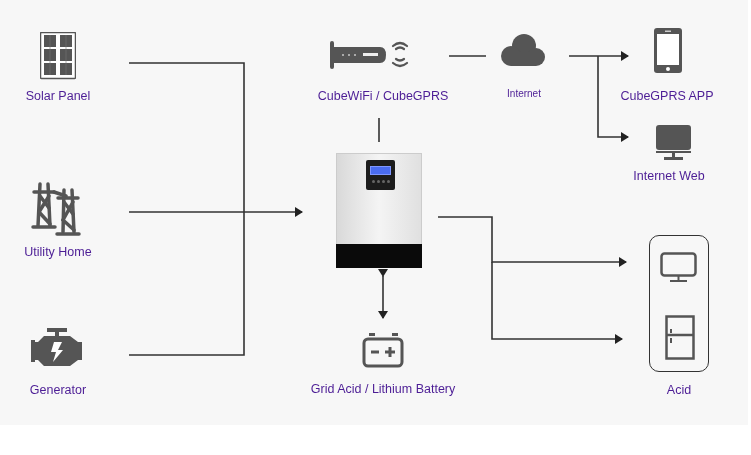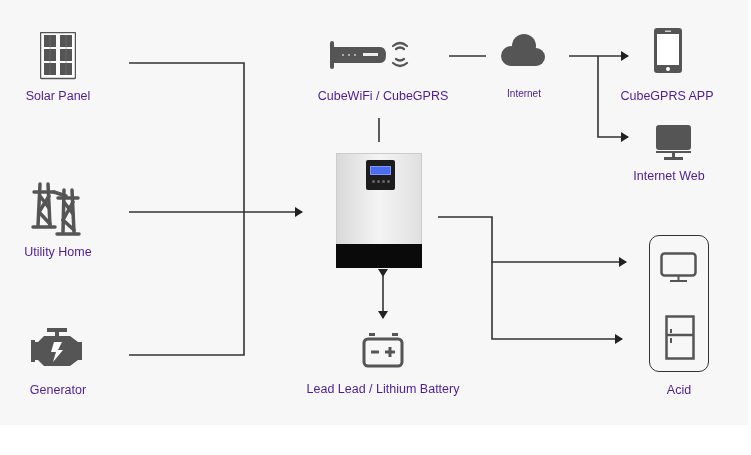--- a/index.html
+++ b/index.html
@@ -153,21 +153,21 @@
     <rect x="7" y="0" width="6" height="3"></rect>
       <rect x="30" y="0" width="6" height="3"></rect>
   </g>
   <rect x="2" y="6" width="38" height="27" rx="4" fill="none" stroke="#555" stroke-width="3"></rect>
   <g stroke="#555" stroke-width="3">
     <line x1="9" y1="19" x2="17" y2="19"></line>
     <line x1="23" y1="19" x2="33" y2="19"></line>
       <line x1="28" y1="14" x2="28" y2="24"></line>
   </g>
 </svg>
-<div class="label" style="left:383px;top:382px">Lead Lead / Lithium Battery</div>
+<div class="label" style="left:383px;top:382px">Grid Acid / Lithium Battery</div>
 
 <div class="node-icon" style="left:649px;top:235px;width:60px;height:137px;border:1.6px solid #333;border-radius:10px;box-sizing:border-box;">
   <svg style="position:absolute;left:10px;top:16px" width="38" height="32" viewBox="0 0 38 32">
     <rect x="1.5" y="1.5" width="34" height="22" rx="3" fill="none" stroke="#555" stroke-width="2.5"></rect>
     <line x1="18.5" y1="24" x2="18.5" y2="29" stroke="#555" stroke-width="2"></line>
     <line x1="10" y1="29" x2="27" y2="29" stroke="#555" stroke-width="2"></line>
   </svg>
   <svg style="position:absolute;left:15px;top:79px" width="30" height="46" viewBox="0 0 30 46">
     <rect x="1.5" y="1.5" width="27" height="42" fill="none" stroke="#555" stroke-width="2.5"></rect>
     <line x1="1.5" y1="20" x2="28.5" y2="20" stroke="#555" stroke-width="2.5"></line>

